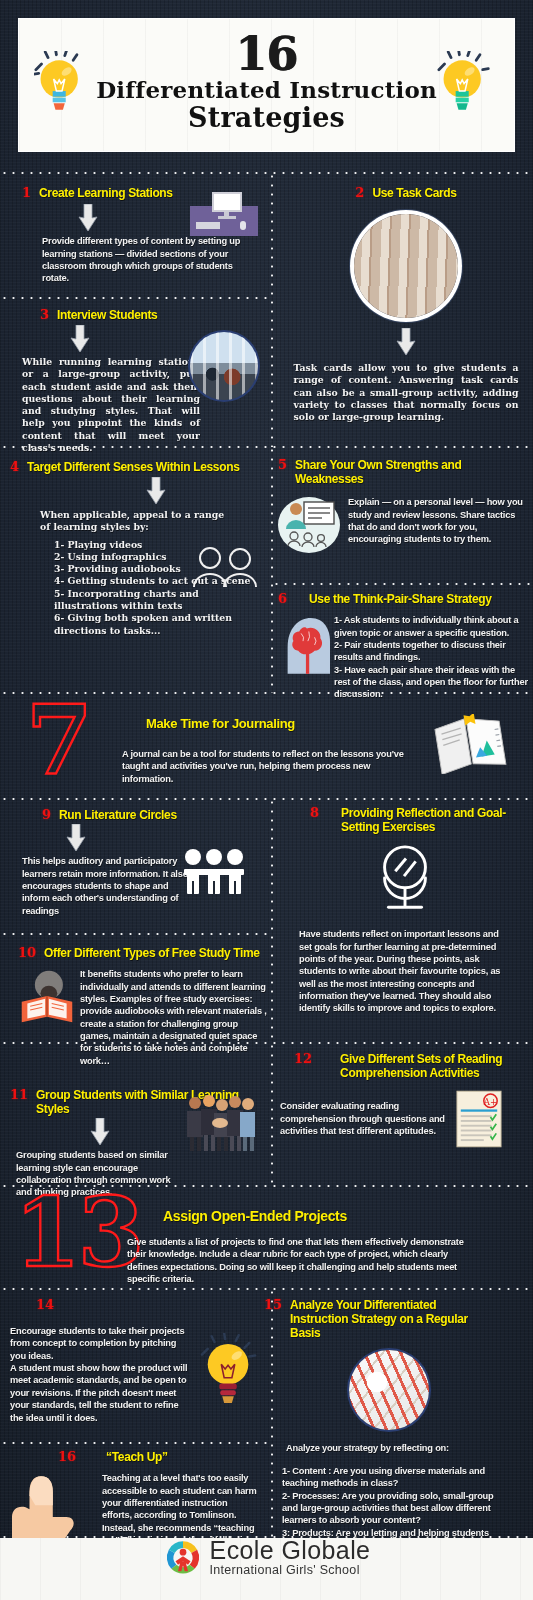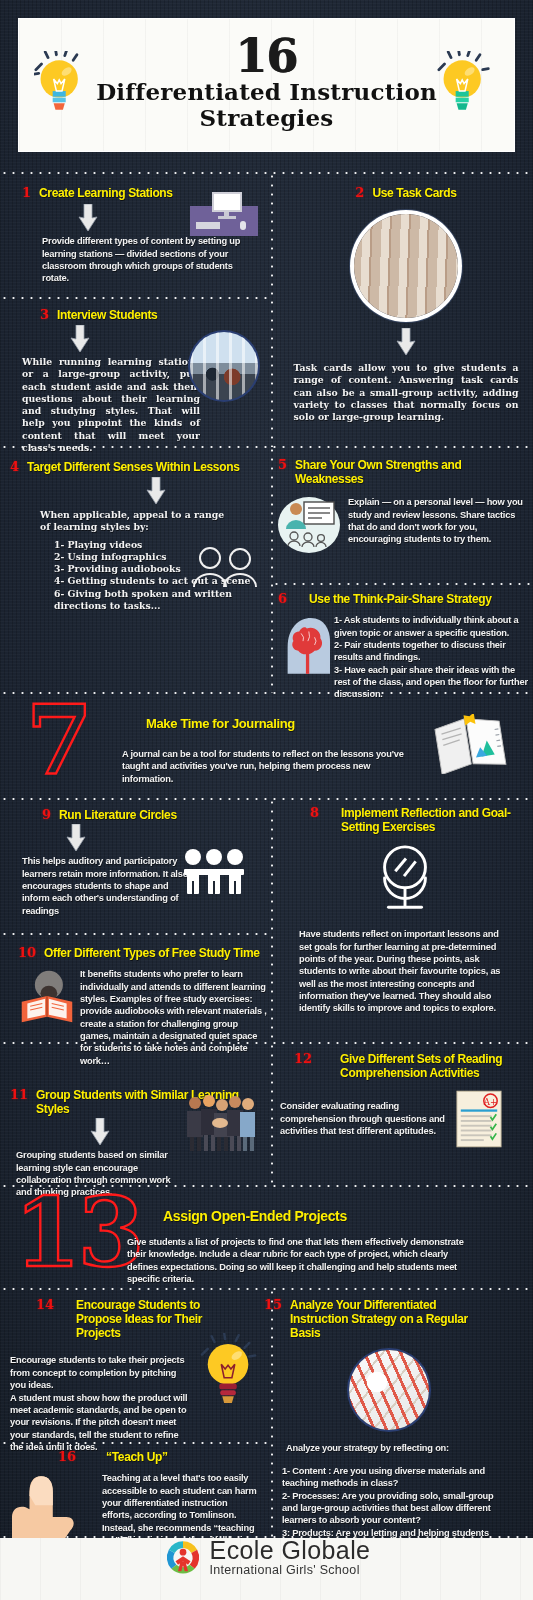--- a/index.html
+++ b/index.html
@@ -21,21 +21,21 @@
     background-image:repeating-linear-gradient(90deg, rgba(0,0,0,0.035) 0px, rgba(0,0,0,0.035) 1px, rgba(0,0,0,0) 1px, rgba(0,0,0,0) 42px);
     display:flex; align-items:center; justify-content:center;
   }
   .hdr-mid { text-align:center; padding-bottom:4px; }
   .hdr-num {
     font-family:"DejaVu Serif", serif; font-weight:bold; font-size:46px;
     color:#1b1b1b; line-height:0.95; letter-spacing:-1px;
     text-shadow:0.6px 0 0 #333, -0.5px 0.4px 0 #444;
   }
   .hdr-t1 { font-family:"DejaVu Serif", serif; font-weight:bold; font-size:23px; color:#111; line-height:1.12; letter-spacing:0.2px; }
-  .hdr-t2 { font-family:"DejaVu Serif", serif; font-weight:bold; font-size:23px; color:#111; line-height:1.12; letter-spacing:0.2px; }
+  .hdr-t2 { font-family:"DejaVu Serif", serif; font-weight:bold; font-size:27px; color:#111; line-height:1.12; letter-spacing:0.2px; }
   .bulb { width:62px; }
   .bulb svg { display:block; }
 
   
   .cell { position:absolute; }
   .num {
     font-family:"DejaVu Serif", serif; font-weight:bold;
     color:#ee1111; font-size:13px; line-height:1;
     text-shadow:0 0 2px rgba(255,0,0,0.45);
   }
@@ -229,20 +229,21 @@
   </div>
   <svg class="arrow" viewBox="0 0 20 28" style="margin:3px 0 4px 136px;">
     <path d="M6 0 h8 v14 l5 -1 L10 27 L1 13 l5 1 z" fill="#e9e9e9" stroke="#9aa2ad" stroke-width="0.8"></path>
   </svg>
   <div class="body-serif" style="width:186px; margin-left:30px; text-align:left;">When applicable, appeal to a range of learning styles by:</div>
   <div style="margin:5px 0 0 44px; width:210px;">
     <div class="body-serif" style="text-align:left;">1- Playing videos</div>
     <div class="body-serif" style="text-align:left;">2- Using infographics</div>
     <div class="body-serif" style="text-align:left;">3- Providing audiobooks</div>
     <div class="body-serif" style="text-align:left;">4- Getting students to act out a scene</div>
+    <div class="body-serif" style="text-align:left; width:190px;">5- Incorporating charts and illustrations within texts</div>
     <div class="body-serif" style="text-align:left; width:190px;">6- Giving both spoken and written directions to tasks...</div>
   </div>
 </div>
 <svg viewBox="0 0 70 42" style="position:absolute; left:188px; top:545px; width:70px; height:42px;">
   <g fill="none" stroke="#f0f0f0" stroke-width="2">
     <circle cx="22" cy="13" r="10"></circle>
     <path d="M6 42 a16 13 0 0 1 32 0"></path>
     <circle cx="52" cy="14" r="10"></circle>
     <path d="M36 42 a16 13 0 0 1 32 0"></path>
   </g>
@@ -372,21 +373,21 @@
           <line x1="36" y1="42" x2="49" y2="45"></line>
         </g>
     </svg>
     <div class="body-sans" style="width:190px;">It benefits students who prefer to learn individually and attends to different learning styles. Examples of free study exercises: provide audiobooks with relevant materials , create a station for challenging group games, maintain a designated quiet space for students to take notes and complete work…</div>
   </div>
 </div>
 
 <div class="cell" style="left:280px; top:806px; width:250px;">
   <div class="head-row">
     <span class="num" style="margin-left:30px;">8</span>
-    <span class="title" style="width:170px; margin-left:14px;">Implement Reflection and Goal-Setting Exercises</span>
+    <span class="title" style="width:170px; margin-left:14px;">Providing Reflection and Goal-Setting Exercises</span>
   </div>
   <svg viewBox="0 0 74 74" style="display:block; margin:8px auto 0; width:72px; height:72px;">
     <g fill="none" stroke="#ffffff" stroke-width="3">
       <circle cx="37" cy="26" r="21"></circle>
       <path d="M16 37 a21 21 0 0 0 42 0" stroke-linecap="round"></path>
       <line x1="37" y1="47" x2="37" y2="66"></line>
       <line x1="20" y1="67" x2="54" y2="67" stroke-linecap="round"></line>
       <line x1="27" y1="30" x2="38" y2="17"></line>
       <line x1="36" y1="35" x2="48" y2="20"></line>
     </g>
@@ -454,21 +455,20 @@
 
 <div class="cell" style="left:0; top:1192px; width:477px; height:92px;">
   <div class="bignum" style="position:absolute; left:14px; top:2px;">13</div>
   <div class="title" style="position:absolute; left:163px; top:16px; font-size:14px;">Assign Open-Ended Projects</div>
   <div class="body-sans" style="position:absolute; left:127px; top:44px; width:338px;">Give students a list of projects to find one that lets them effectively demonstrate their knowledge. Include a clear rubric for each type of project, which clearly defines expectations. Doing so will keep it challenging and help students meet specific criteria.</div>
 </div>
 
 <div class="cell" style="left:10px; top:1298px; width:262px;">
   <div class="head-row">
     <span class="num" style="margin-left:26px;">14</span>
-    <span class="title" style="width:172px; margin-left:14px;">Encourage Students to Propose Ideas for Their Projects</span>
   </div>
   <div class="body-sans" style="width:178px; margin-top:14px; white-space:pre-line;">Encourage students to take their projects from concept to completion by pitching you ideas.
  A student must show how the product will meet academic standards, and be open to your revisions. If the pitch doesn't meet your standards, tell the student to refine the idea until it does.</div>
 </div>
 <svg viewBox="0 0 60 78" style="position:absolute; left:200px; top:1333px; width:58px; height:76px;">
   <g stroke="#2b3a52" stroke-width="2.6" stroke-linecap="round">
     <line x1="8" y1="16" x2="2" y2="22"></line>
       <line x1="15" y1="9" x2="12" y2="3"></line>
     <line x1="26" y1="6" x2="25" y2="0"></line>
       <line x1="37" y1="8" x2="40" y2="2"></line>

